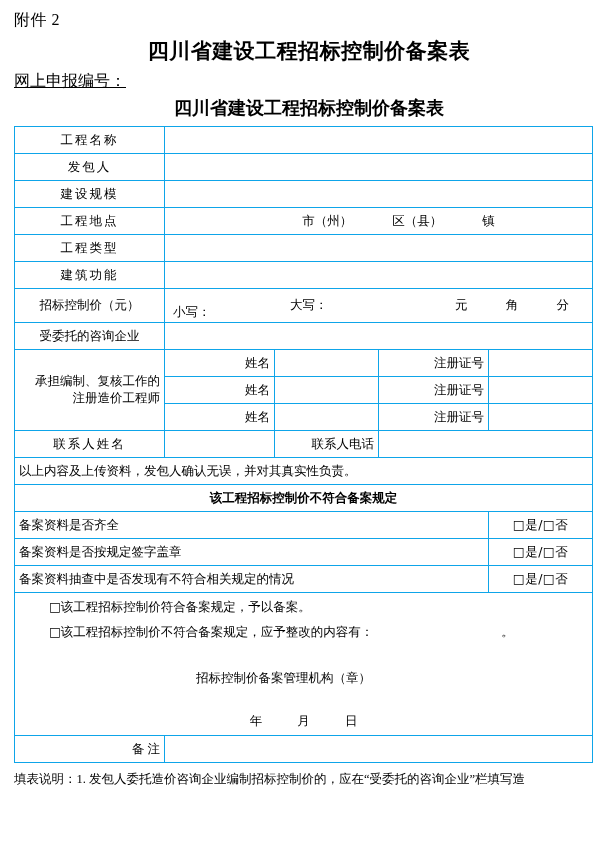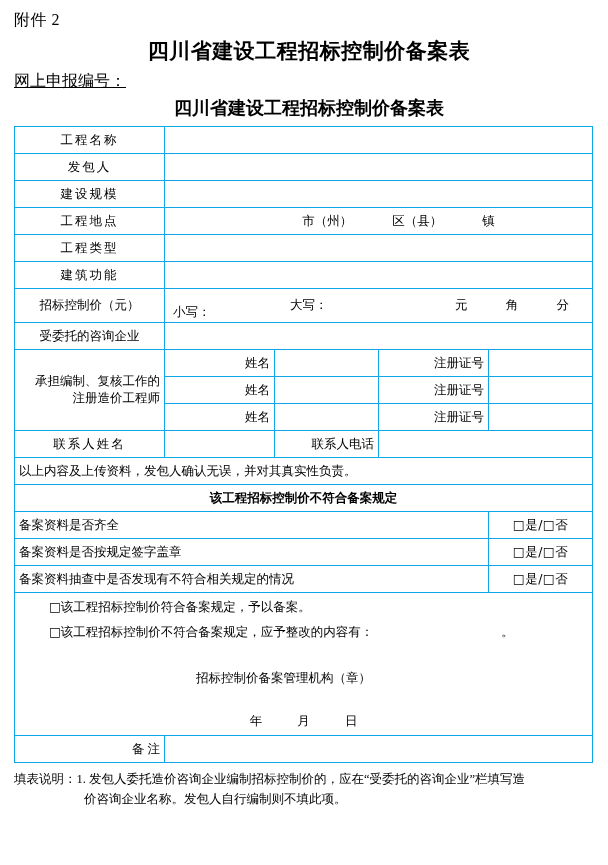--- a/index.html
+++ b/index.html
@@ -301,16 +301,15 @@
       <td class="center">备  注</td>
       <td colspan="4"></td>
     </tr>
   </tbody>
     </table>
 
   <div class="notes">
     <div>
       <span>填表说明：</span><span>1. 发包人委托造价咨询企业编制招标控制价的，应在“受委托的咨询企业”栏填写造</span>
     </div>
-    <div class="n-indent">价咨询企业名称。发包人自行编制则不填此项。</div>
   </div>
 
 </div>
 
 </body></html>

